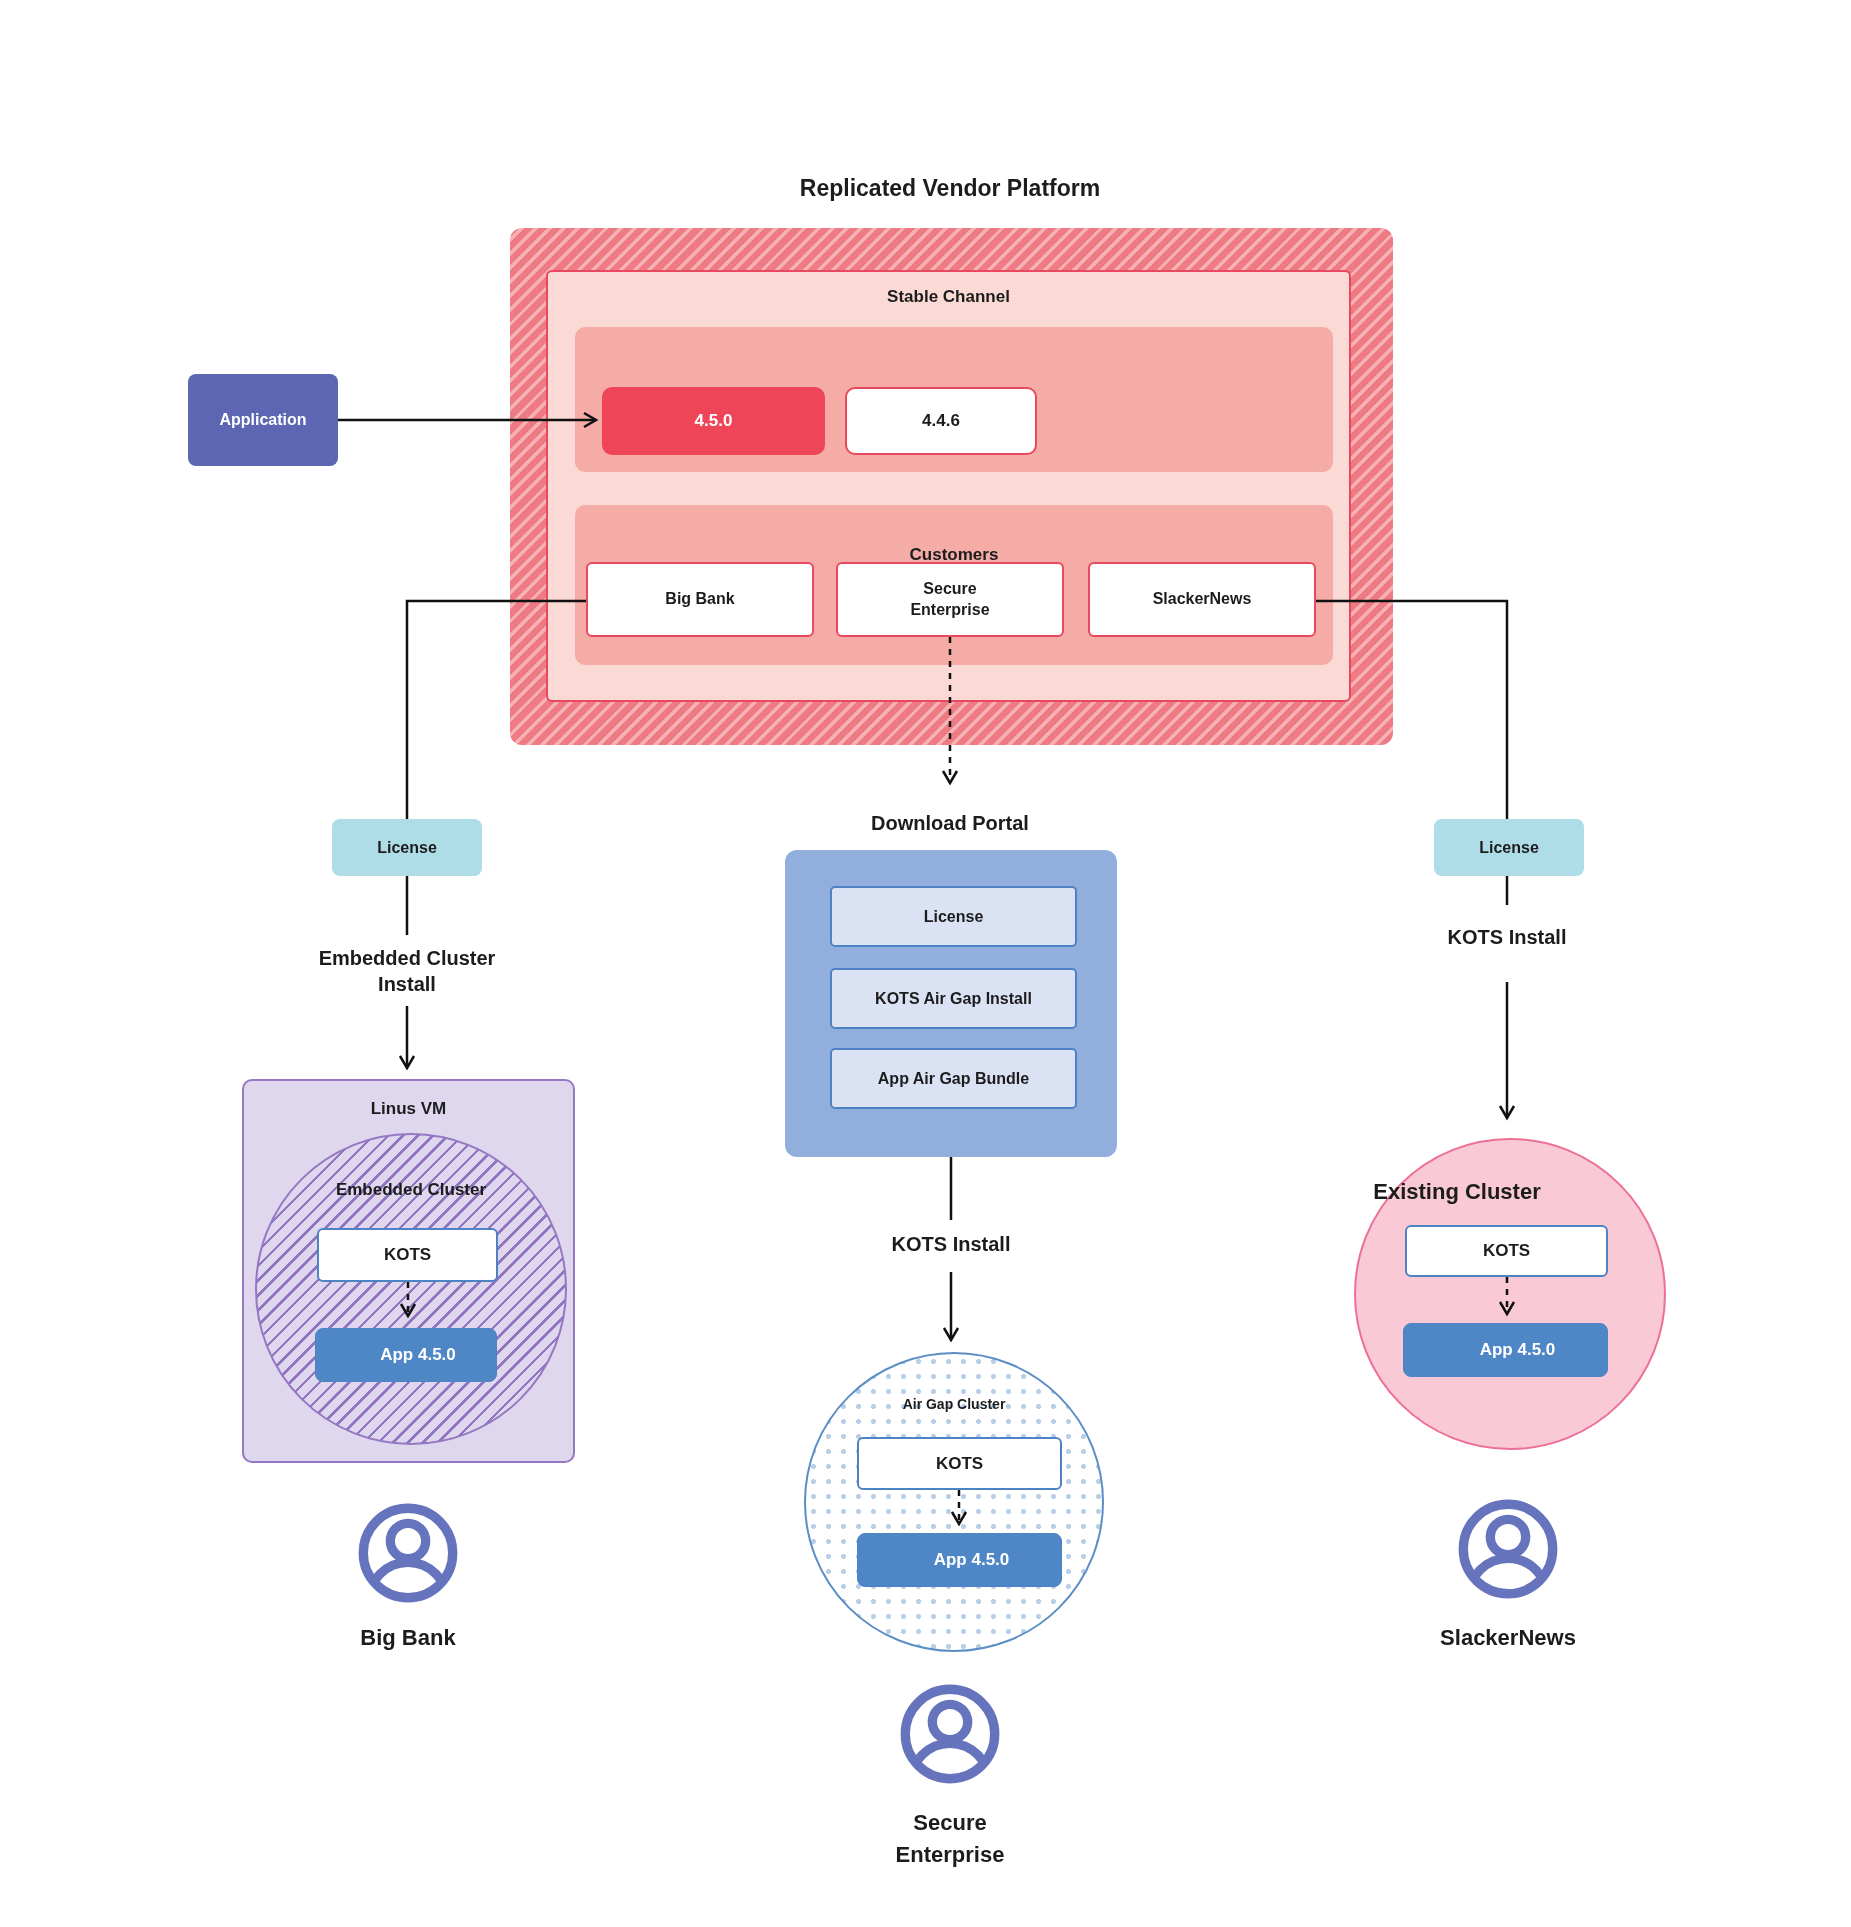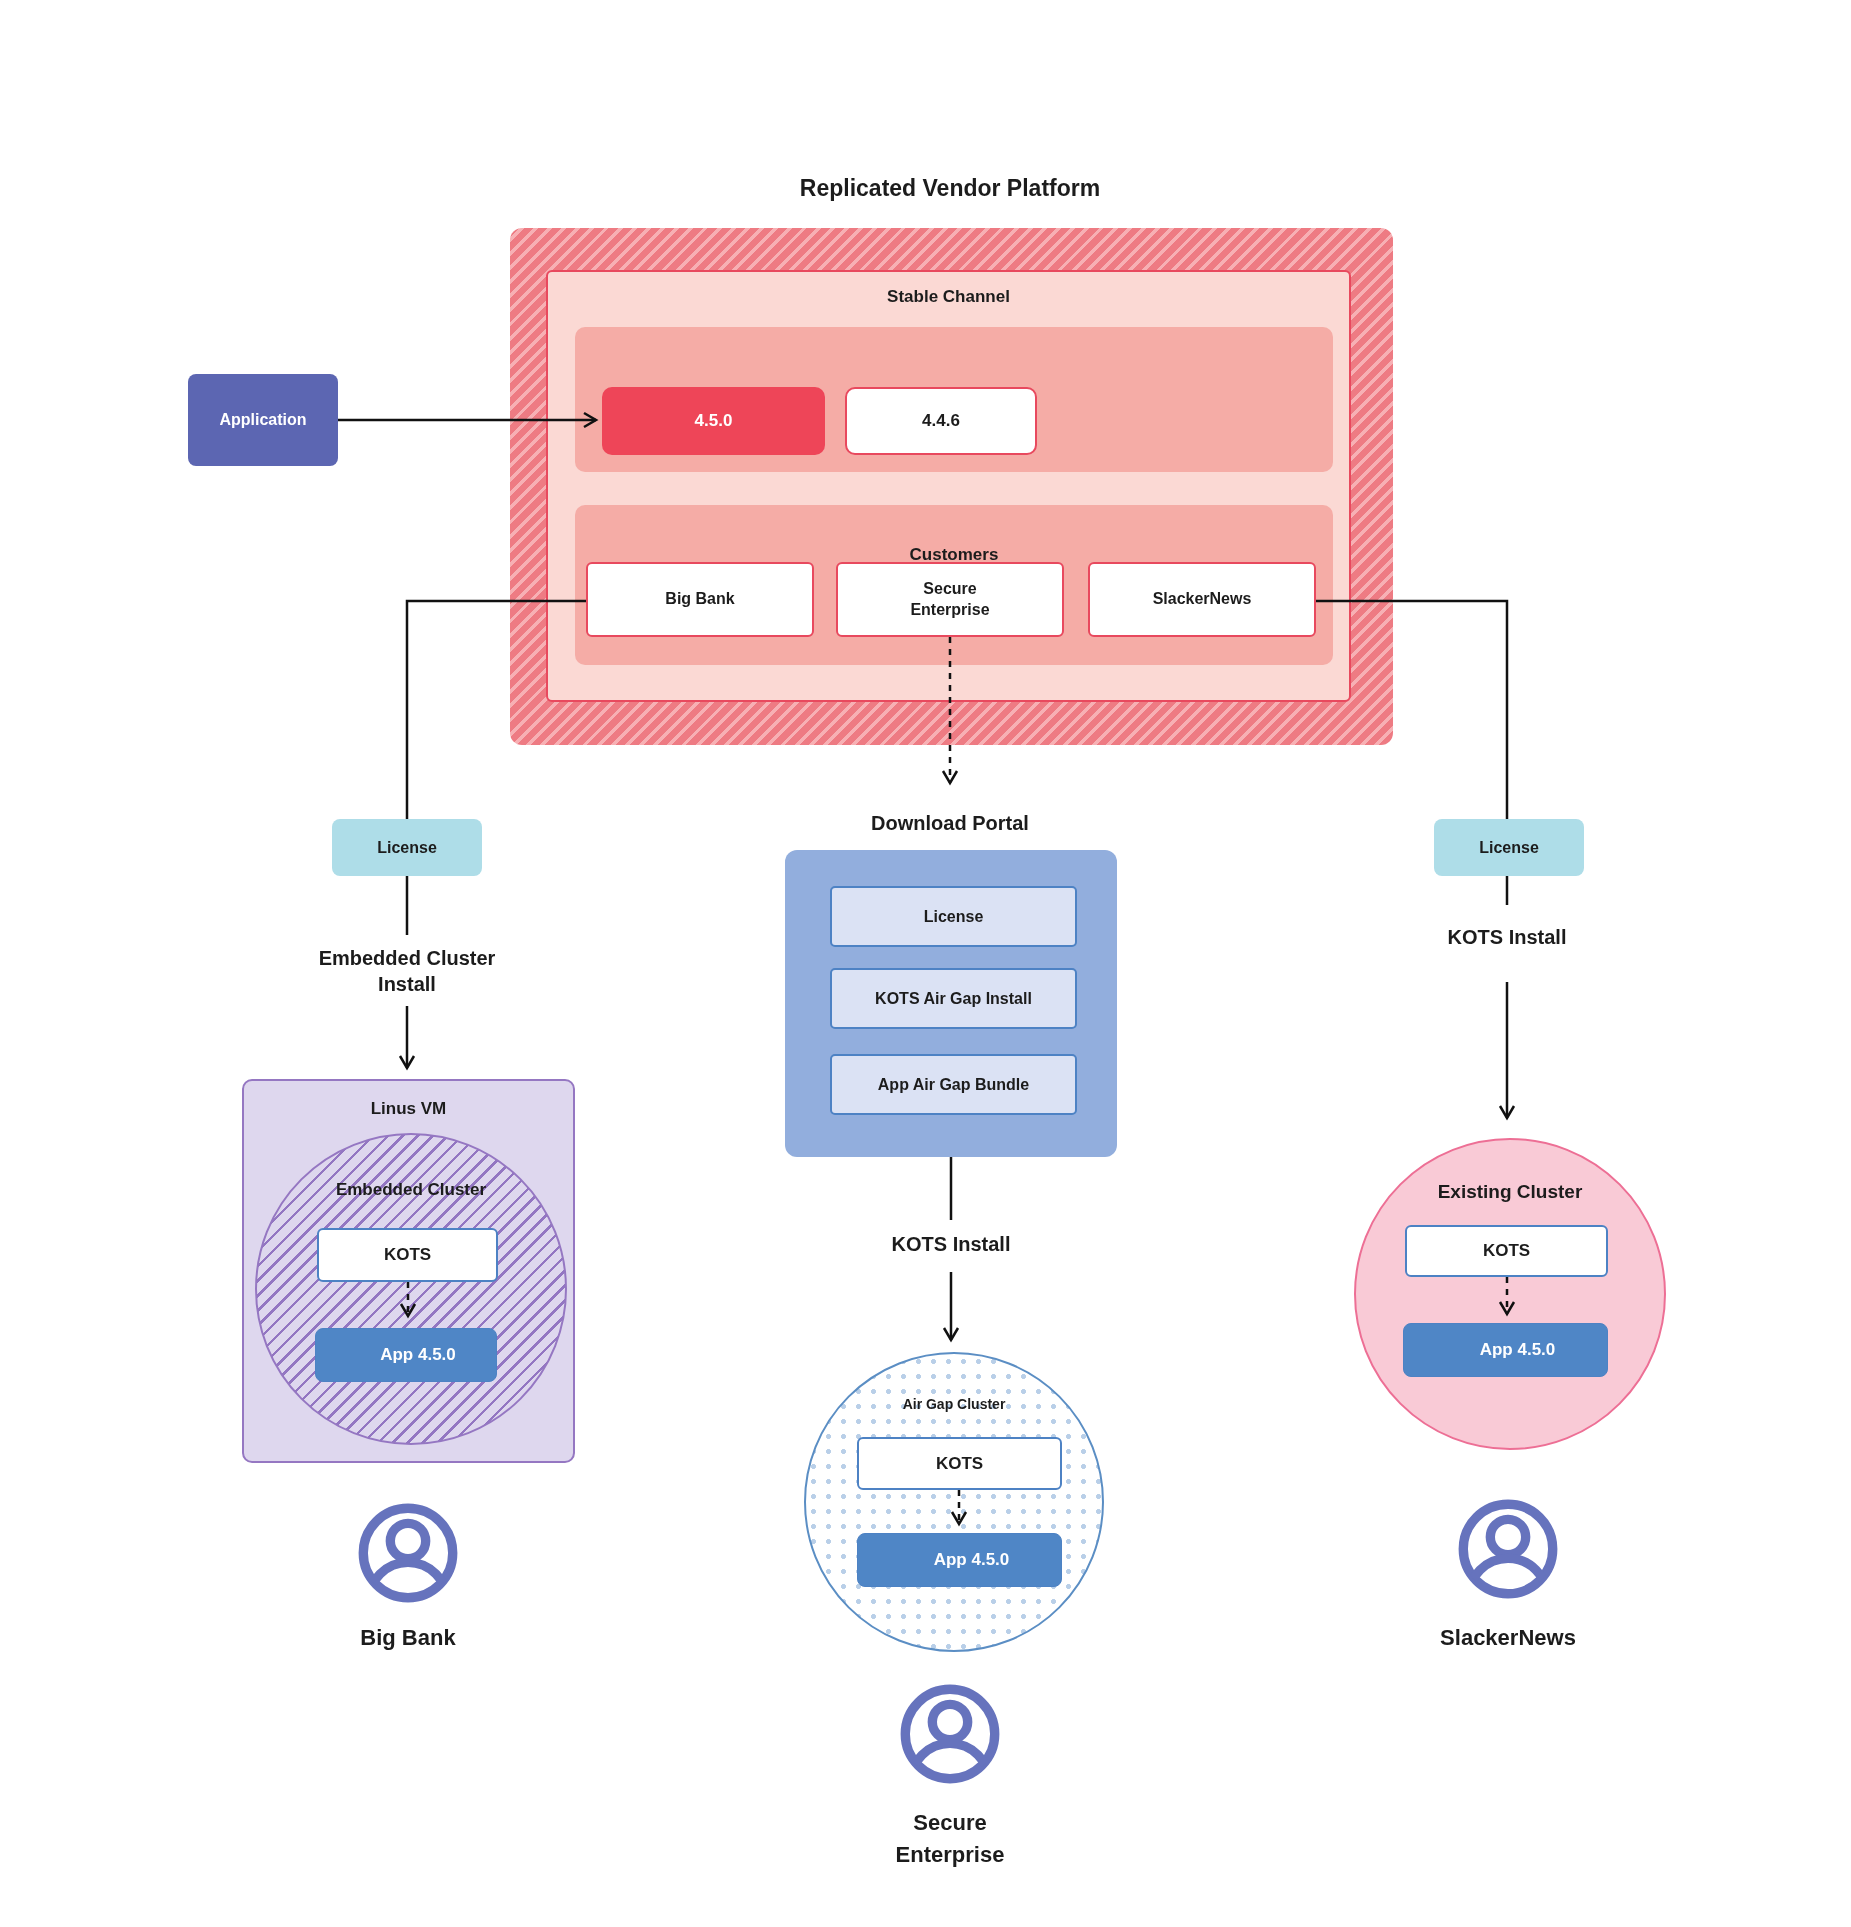--- a/index.html
+++ b/index.html
@@ -70,21 +70,21 @@
   .kots-install-center{left:851px;top:1230px;width:200px;height:28px;}
   .kots-install-right{left:1407px;top:923px;width:200px;height:28px;}
 
   
   .portal-box{left:785px;top:850px;width:332px;height:307px;border-radius:12px;background:var(--portal_blue);z-index:9;}
   .portal-item{
     position:absolute;left:45px;width:247px;height:61px;border-radius:5px;
     background:var(--portal_item_blue);border:2px solid var(--blue_border);box-sizing:border-box;
     font-size:16px;font-weight:600;
   }
-  .pi-0{top:36px;} .pi-1{top:118px;} .pi-2{top:204px;}
+  .pi-0{top:36px;} .pi-1{top:118px;} .pi-2{top:198px;}
 
   
   .vm-box{
     left:242px;top:1079px;width:333px;height:384px;border-radius:10px;
     background:var(--vm_fill);border:2px solid var(--vm_border);box-sizing:border-box;z-index:4;
   }
   .vm-label{left:242px;top:1097px;width:333px;height:24px;font-size:17px;z-index:5;}
   .embedded-circle{
     left:255px;top:1133px;width:312px;height:312px;border-radius:50%;
     background:repeating-linear-gradient(135deg,var(--vm_fill) 0 8px,var(--vm_stripe) 8px 10.5px);
@@ -114,21 +114,21 @@
     background-size:15px 15px;
     border:2.5px solid var(--airgap_border);box-sizing:border-box;z-index:5;
   }
   .airgap-label{left:804px;top:1392px;width:300px;height:24px;font-size:14px;z-index:7;}
 
   
   .existing-circle{
     left:1354px;top:1138px;width:312px;height:312px;border-radius:50%;
     background:var(--existing_fill);border:2.5px solid var(--existing_border);box-sizing:border-box;z-index:5;
   }
-  .existing-label{left:1354px;top:1180px;width:312px;height:24px;font-size:19px;z-index:7;}
+  .existing-label{left:1301px;top:1180px;width:312px;height:24px;font-size:22px;z-index:7;}
 
   
   .person{color:var(--person_purple);z-index:8;}
   .person svg{width:104px;height:104px;display:block;}
   .person-bigbank{left:356px;top:1501px;}
   .person-secure{left:898px;top:1682px;}
   .person-slacker{left:1456px;top:1497px;}
   .user-label{font-size:22px;font-weight:600;line-height:1.45;z-index:8;}
   .user-bigbank{left:308px;top:1622px;width:200px;height:32px;}
   .user-secure{left:875px;top:1806px;width:150px;height:66px;}

